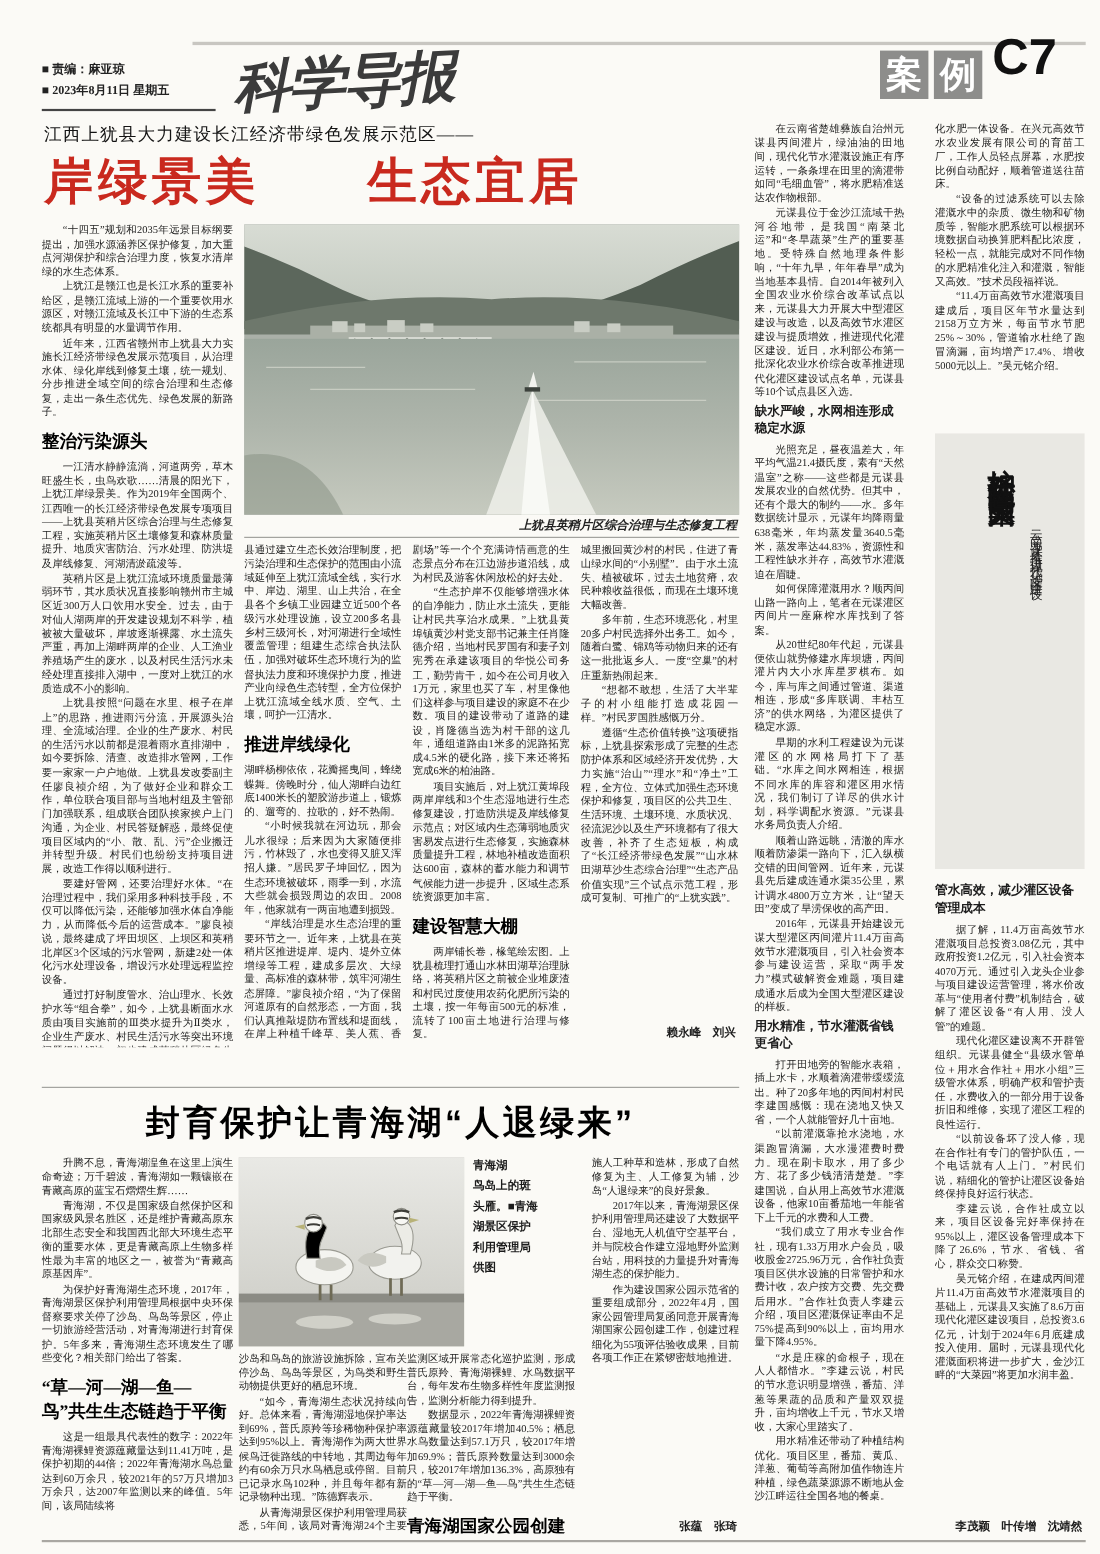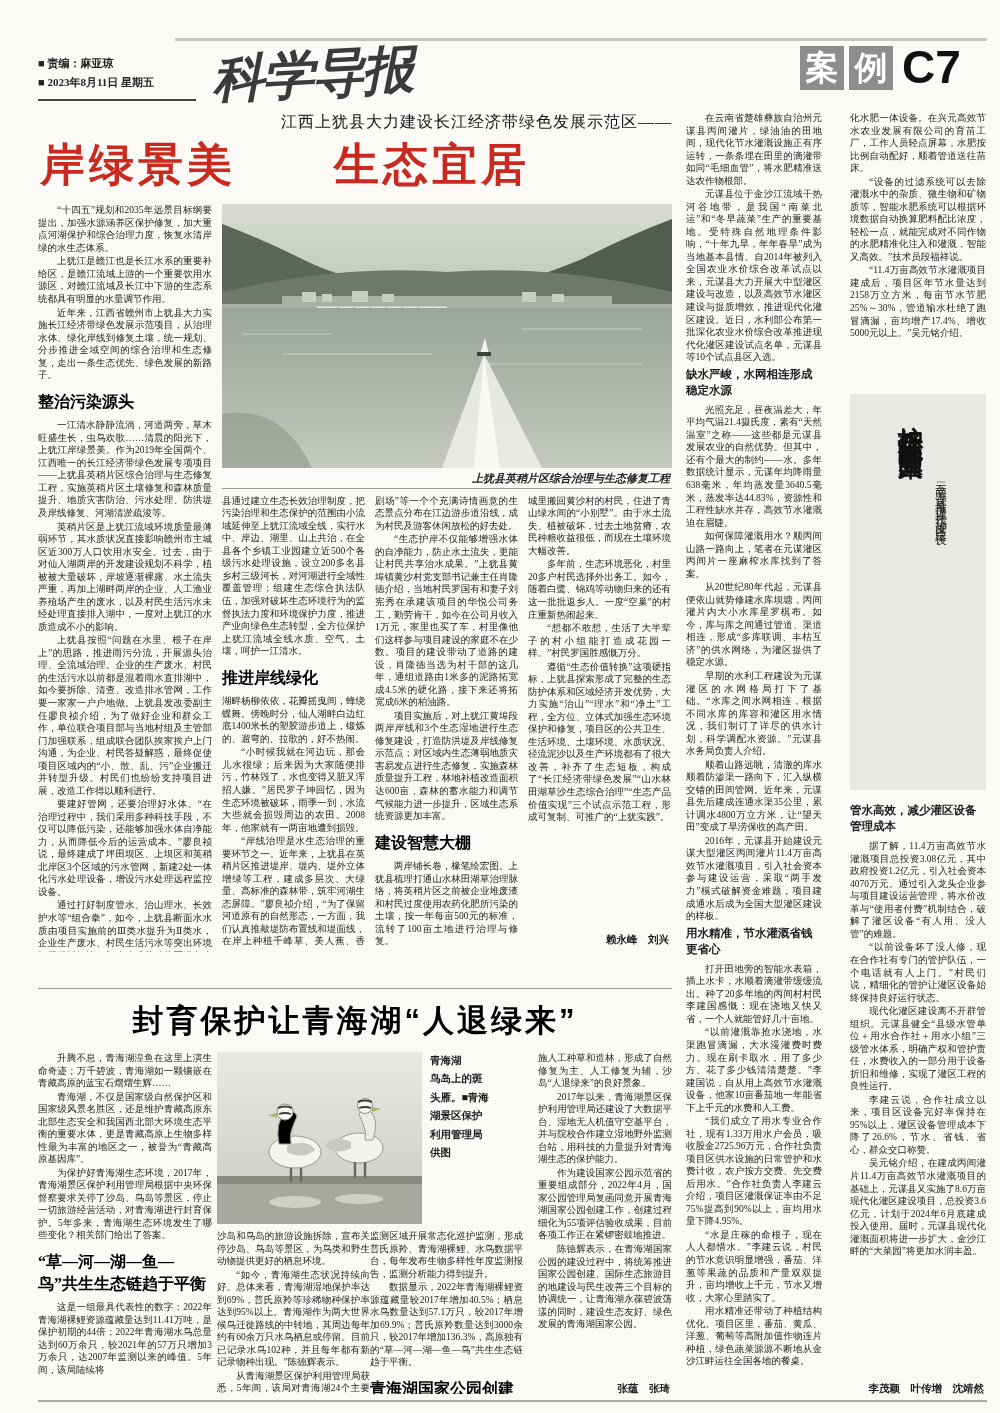--- a/index.html
+++ b/index.html
@@ -12,30 +12,30 @@
   }
   
   .top-rule{position:absolute;left:175px;top:38px;width:812px;height:3px;background:#c8c6c1;}
   .ed-block{position:absolute;left:38px;top:54px;width:158px;font-size:11px;font-weight:bold;
     line-height:1.75;border-bottom:2px solid #444;padding-bottom:6px;color:#222;}
   .masthead{position:absolute;left:212px;top:40px;font-size:52px;font-weight:bold;font-style:italic;
     letter-spacing:-2px;color:#3b3b3b;transform:rotate(-3deg);font-family:"DejaVu Serif",serif;}
   .section-boxes{position:absolute;left:800px;top:46px;display:flex;gap:5px;}
   .section-box{width:44px;height:44px;background:#8d8d8b;color:#fff;font-size:33px;font-weight:bold;
     display:flex;align-items:center;justify-content:center;}
-  .page-no{position:absolute;left:902px;top:40px;font-size:46px;font-weight:bold;
+  .page-no{position:absolute;left:902px;top:24px;font-size:46px;font-weight:bold;
     font-family:"Liberation Sans",sans-serif;color:#111;}
   
   .para{margin:0 0 1px 0;text-indent:2em;text-align:justify;}
   .cont .para:first-child{text-indent:0;}
   .subhead{font-weight:bold;font-size:16px;margin:9px 0 7px;color:#000;line-height:1.35;}
   .byline{font-weight:bold;text-align:right;margin:4px 2px 0 0;font-size:10.5px;}
   
   .main-article{position:absolute;left:38px;top:112px;width:634px;}
-  .kicker{font-size:16px;color:#141414;margin:0 0 8px 2px;letter-spacing:1px;text-align:right;}
+  .kicker{font-size:16px;color:#141414;margin:0 0 8px 2px;letter-spacing:1px;}
   .headline{font-size:45px;line-height:1.05;font-weight:900;letter-spacing:4px;margin:0 0 0 2px;
     font-family:"Liberation Sans",sans-serif;}
   .main-body{display:flex;gap:10px;margin-top:16px;font-size:9.5px;line-height:1.32;}
   .m-col1{width:174px;height:748px;overflow:hidden;}
   .m-right{width:450px;}
   .photo-main{width:450px;height:264px;display:block;background:#aab0a8;}
   .photo-cap{display:block;text-align:right;font-size:11px;font-weight:bold;font-style:italic;
     padding:3px 2px 2px;border-bottom:1px solid #9a9a96;margin-bottom:6px;color:#222;}
   .m-cols{display:flex;gap:10px;height:452px;}
   .m-col{width:143px;overflow:hidden;}
@@ -269,21 +269,20 @@
           <h3 class="subhead">青海湖国家公园创建驶入快车道</h3>
 
         </div>
       </div>
     </div>
     <div class="b-col4">
       <div class="clip cont">
           <p class="para">施人工种草和造林，形成了自然修复为主、人工修复为辅，沙岛“人退绿来”的良好景象。</p>
           <p class="para">2017年以来，青海湖景区保护利用管理局还建设了大数据平台、湿地无人机值守空基平台，并与院校合作建立湿地野外监测台站，用科技的力量提升对青海湖生态的保护能力。</p>
           <p class="para">作为建设国家公园示范省的重要组成部分，2022年4月，国家公园管理局复函同意开展青海湖国家公园创建工作，创建过程细化为55项评估验收成果，目前各项工作正在紧锣密鼓地推进。</p>
-          <p class="para">陈德辉表示，在青海湖国家公园的建设过程中，将统筹推进国家公园创建、国际生态旅游目的地建设与民生改善三个目标的协调统一，让青海湖永葆碧波荡漾的同时，建设生态友好、绿色发展的青海湖国家公园。</p>
         </div>
       <p class="byline">张蕴　张琦</p>
     </div>
   </div>
 </div>
 
 <div class="right-article">
   <div class="r-colA">
     <div>
         <p class="para">在云南省楚雄彝族自治州元谋县丙间灌片，绿油油的田地间，现代化节水灌溉设施正有序运转，一条条埋在田里的滴灌带如同“毛细血管”，将水肥精准送达农作物根部。</p>
@@ -313,22 +312,22 @@
         <p class="para">“设备的过滤系统可以去除灌溉水中的杂质、微生物和矿物质等，智能水肥系统可以根据环境数据自动换算肥料配比浓度，轻松一点，就能完成对不同作物的水肥精准化注入和灌溉，智能又高效。”技术员段福祥说。</p>
         <p class="para">“11.4万亩高效节水灌溉项目建成后，项目区年节水量达到2158万立方米，每亩节水节肥25%～30%，管道输水杜绝了跑冒滴漏，亩均增产17.4%、增收5000元以上。”吴元铭介绍。</p>
       </div>
     <div class="v-box">
       <div class="v-head">护好金沙江畔的『大菜园』</div>
       <div class="v-kicker">云南元谋县推进现代化灌区建设</div>
     </div>
     <h3 class="r-subhead">管水高效，减少灌区设备管理成本</h3>
     <div class="rb-rest">
         <p class="para">据了解，11.4万亩高效节水灌溉项目总投资3.08亿元，其中政府投资1.2亿元，引入社会资本4070万元。通过引入龙头企业参与项目建设运营管理，将水价改革与“使用者付费”机制结合，破解了灌区设备“有人用、没人管”的难题。</p>
+        <p class="para">现代化灌区建设离不开群管组织。元谋县健全“县级水管单位＋用水合作社＋用水小组”三级管水体系，明确产权和管护责任，水费收入的一部分用于设备折旧和维修，实现了灌区工程的良性运行。</p>
         <p class="para">“以前设备坏了没人修，现在合作社有专门的管护队伍，一个电话就有人上门。”村民们说，精细化的管护让灌区设备始终保持良好运行状态。</p>
-        <p class="para">现代化灌区建设离不开群管组织。元谋县健全“县级水管单位＋用水合作社＋用水小组”三级管水体系，明确产权和管护责任，水费收入的一部分用于设备折旧和维修，实现了灌区工程的良性运行。</p>
         <p class="para">李建云说，合作社成立以来，项目区设备完好率保持在95%以上，灌区设备管理成本下降了26.6%，节水、省钱、省心，群众交口称赞。</p>
         <p class="para">吴元铭介绍，在建成丙间灌片11.4万亩高效节水灌溉项目的基础上，元谋县又实施了8.6万亩现代化灌区建设项目，总投资3.6亿元，计划于2024年6月底建成投入使用。届时，元谋县现代化灌溉面积将进一步扩大，金沙江畔的“大菜园”将更加水润丰盈。</p>
       </div>
     <p class="byline">李茂颖　叶传增　沈靖然</p>
   </div>
 </div>
 
 <div class="bottom-rule"></div>
 
 </body></html>

